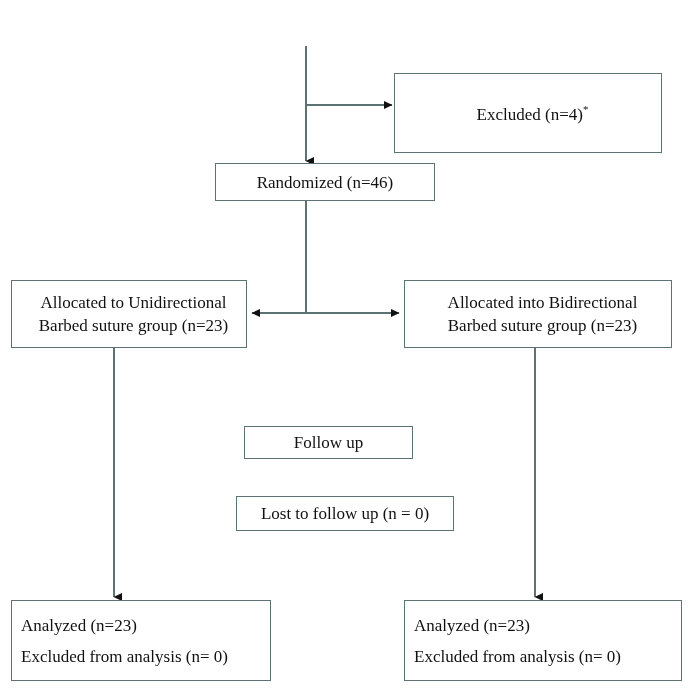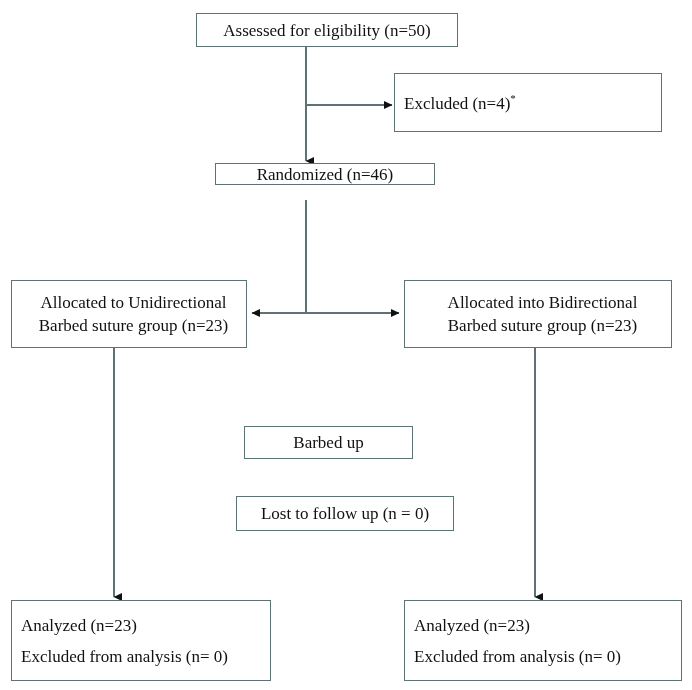--- a/index.html
+++ b/index.html
@@ -80,46 +80,43 @@
     <line x1="306" y1="200" x2="306" y2="314" stroke="#5d7373" stroke-width="2"></line>
 
     <line x1="306" y1="313" x2="252" y2="313" stroke="#5d7373" stroke-width="2" marker-end="url(#arrowright)"></line>
     <line x1="306" y1="313" x2="399" y2="313" stroke="#5d7373" stroke-width="2" marker-end="url(#arrowright)"></line>
 
     <line x1="114" y1="348" x2="114" y2="597" stroke="#5d7373" stroke-width="2" marker-end="url(#arrowdown)"></line>
 
     <line x1="535" y1="348" x2="535" y2="597" stroke="#5d7373" stroke-width="2" marker-end="url(#arrowdown)"></line>
   </svg>
 
-  <div class="box center" style="left:196px; top:13px; width:262px; height:34px;">
-    <div class="line center">Assessed for eligibility (n=50)</div>
-  </div>
 
-  <div class="box stacked pad-l" style="left:394px; top:73px; width:268px; height:59px;">
+  <div class="box stacked pad-l" style="left:394px; top:73px; width:268px; height:80px;align-items:center;">
     <div class="line">
       <span>Excluded (n=4)</span><span class="sup">*</span>
     </div>
   </div>
 
-  <div class="box center" style="left:215px; top:163px; width:220px; height:22px;">
+  <div class="box center" style="left:215px; top:163px; width:220px; height:38px;">
     <div class="line center">Randomized (n=46)</div>
   </div>
 
   <div class="box two-line pad-l" style="left:11px; top:280px; width:236px; height:68px;">
     <div class="line">Allocated to Unidirectional</div>
     <div class="line">Barbed suture group (n=23)</div>
   </div>
 
   <div class="box two-line pad-l" style="left:404px; top:280px; width:268px; height:68px;">
     <div class="line">Allocated into Bidirectional</div>
     <div class="line">Barbed suture group (n=23)</div>
   </div>
 
   <div class="box center" style="left:244px; top:426px; width:169px; height:33px;">
-    <div class="line center">Barbed up</div>
+    <div class="line center">Follow up</div>
   </div>
 
   <div class="box center" style="left:236px; top:496px; width:218px; height:35px;">
     <div class="line center">Lost to follow up (n = 0)</div>
   </div>
 
   <div class="box stacked pad-l" style="left:11px; top:600px; width:260px; height:81px;">
     <div class="line">Analyzed (n=23)</div>
     <div class="line">Excluded from analysis (n= 0)</div>
   </div>

